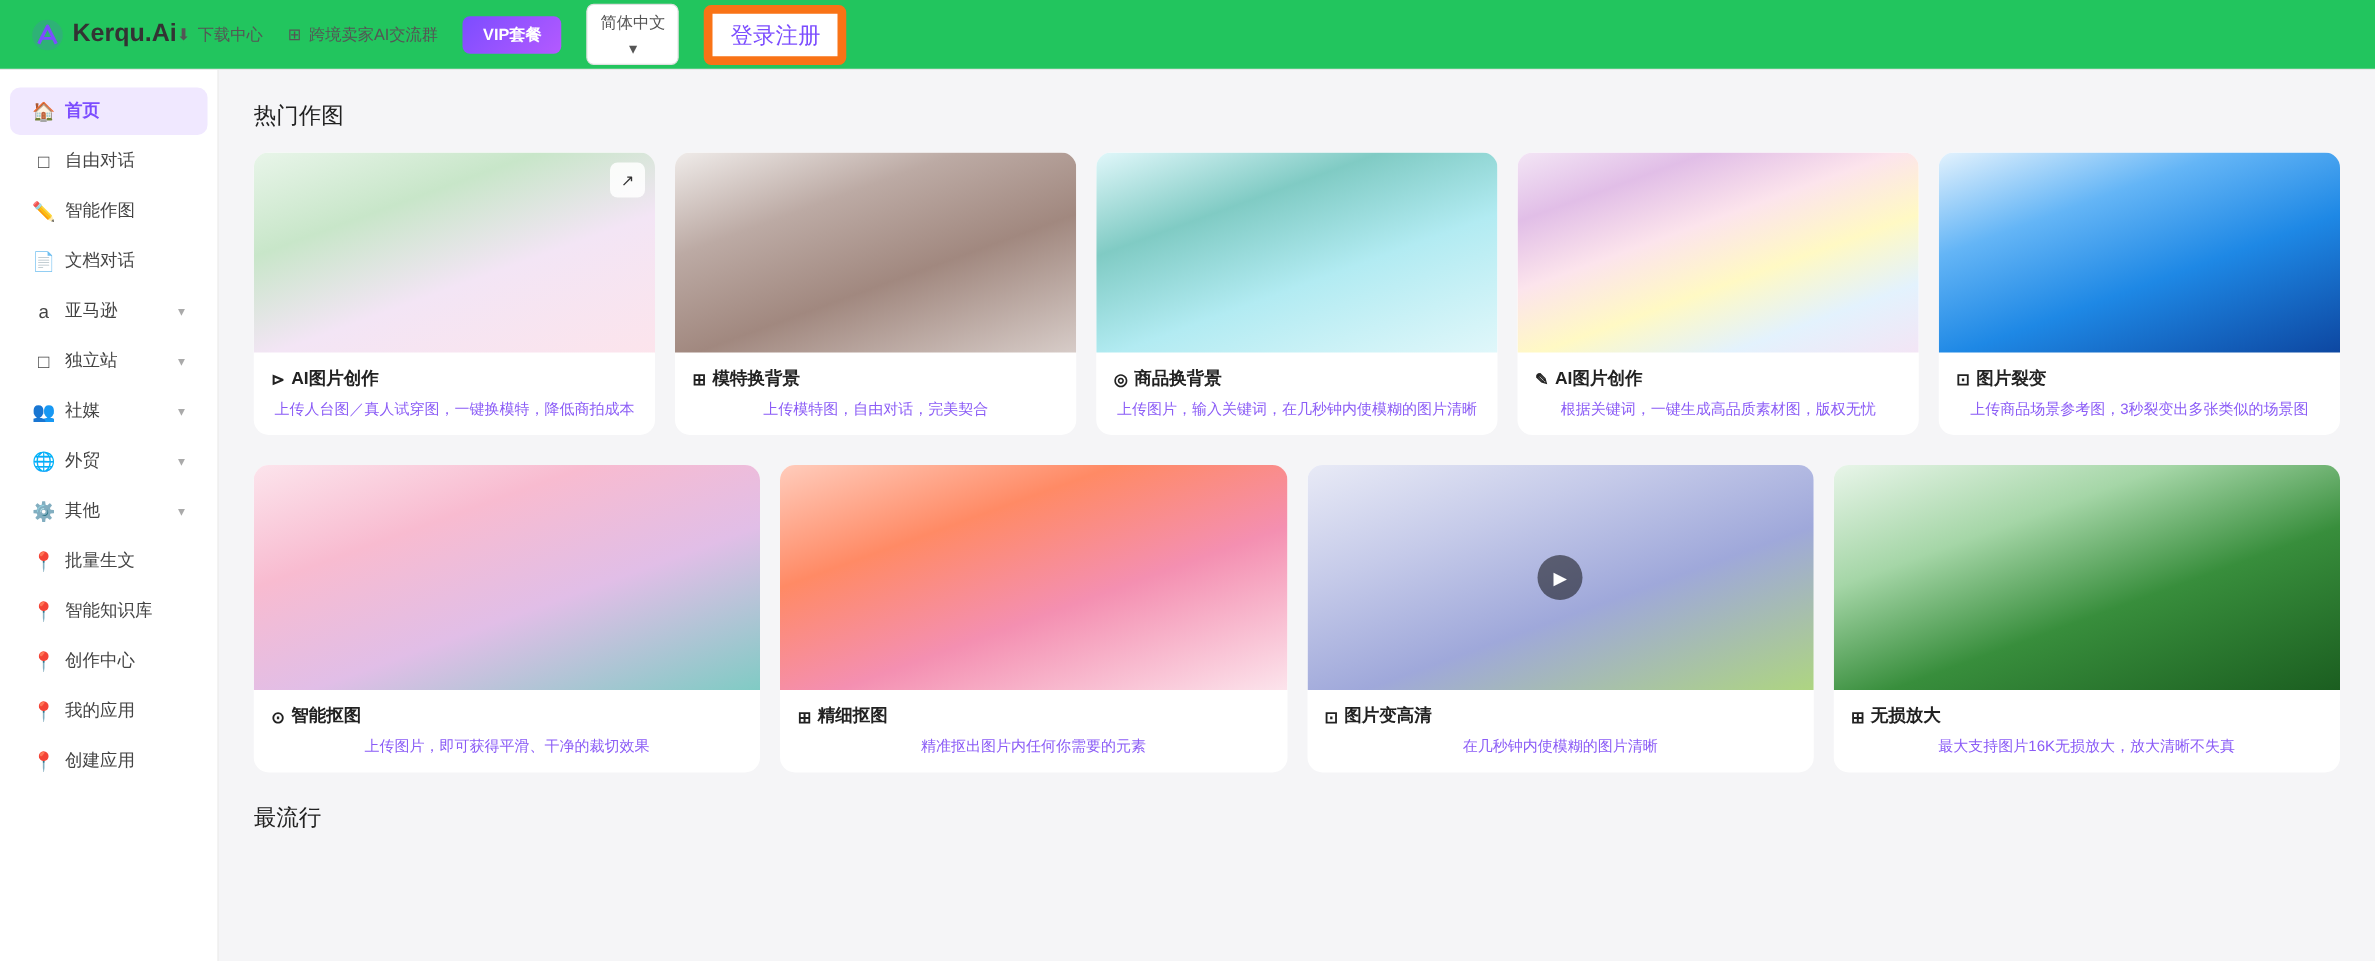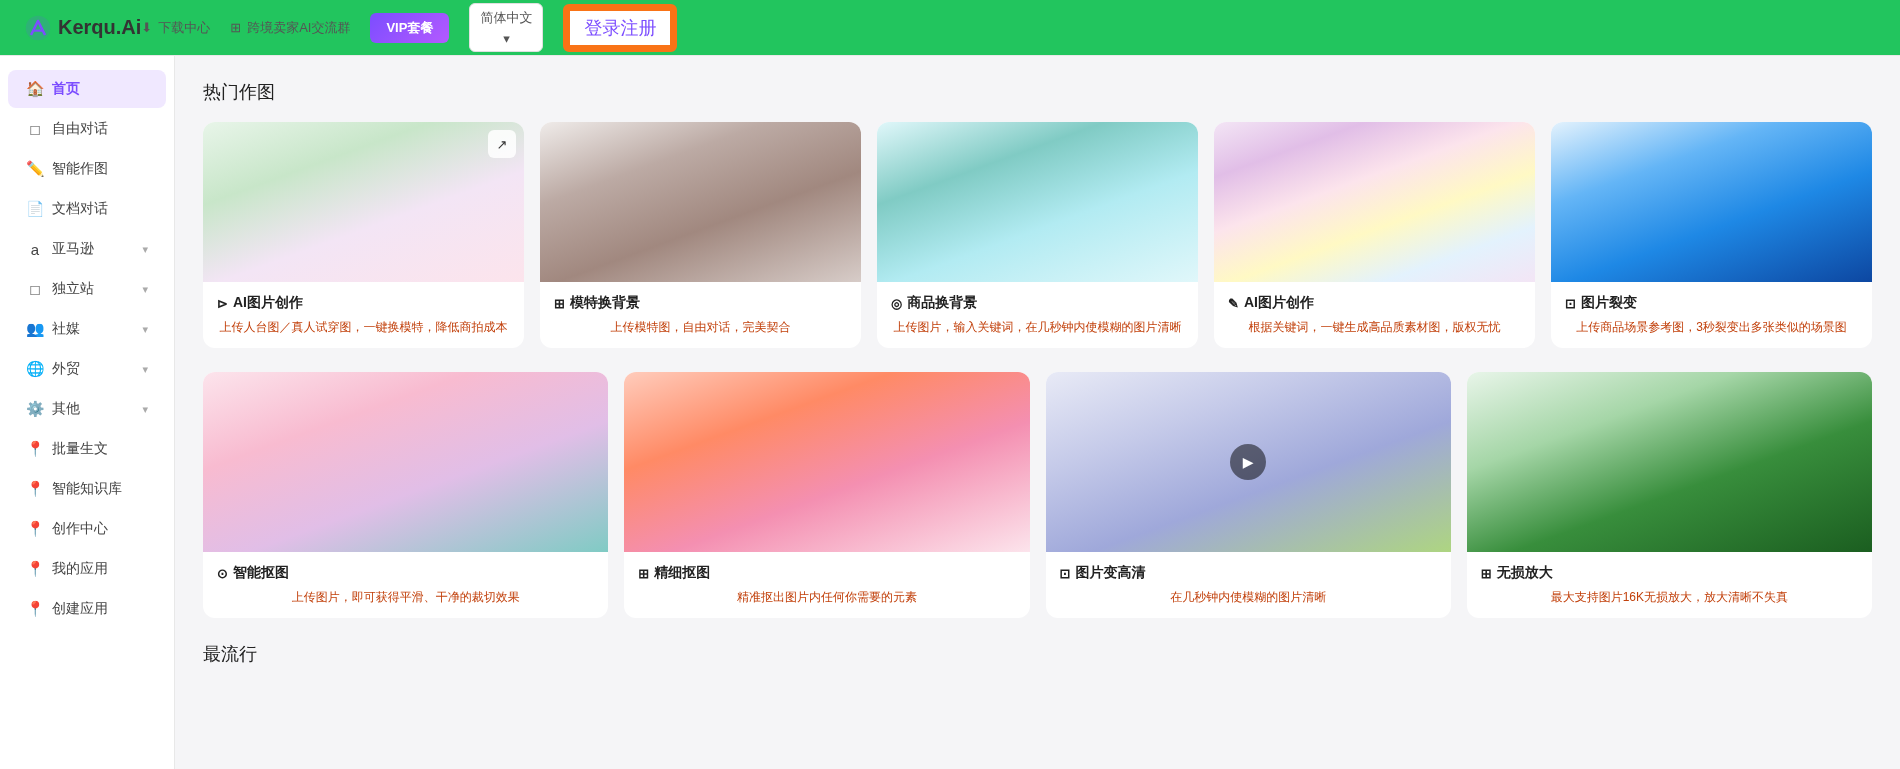--- a/index.html
+++ b/index.html
@@ -150,21 +150,21 @@
       font-size: 14px;
       font-weight: 600;
       color: #222;
       margin-bottom: 6px;
       display: flex;
       align-items: center;
       gap: 5px;
     }
     .card-desc {
       font-size: 12px;
-      color: #c2410c;
+      color: #8b5cf6;
       line-height: 1.5;
       text-align: center;
     }
 
     
     .fake-img-content {
       width: 100%;
       height: 160px;
       position: relative;
       overflow: hidden;

